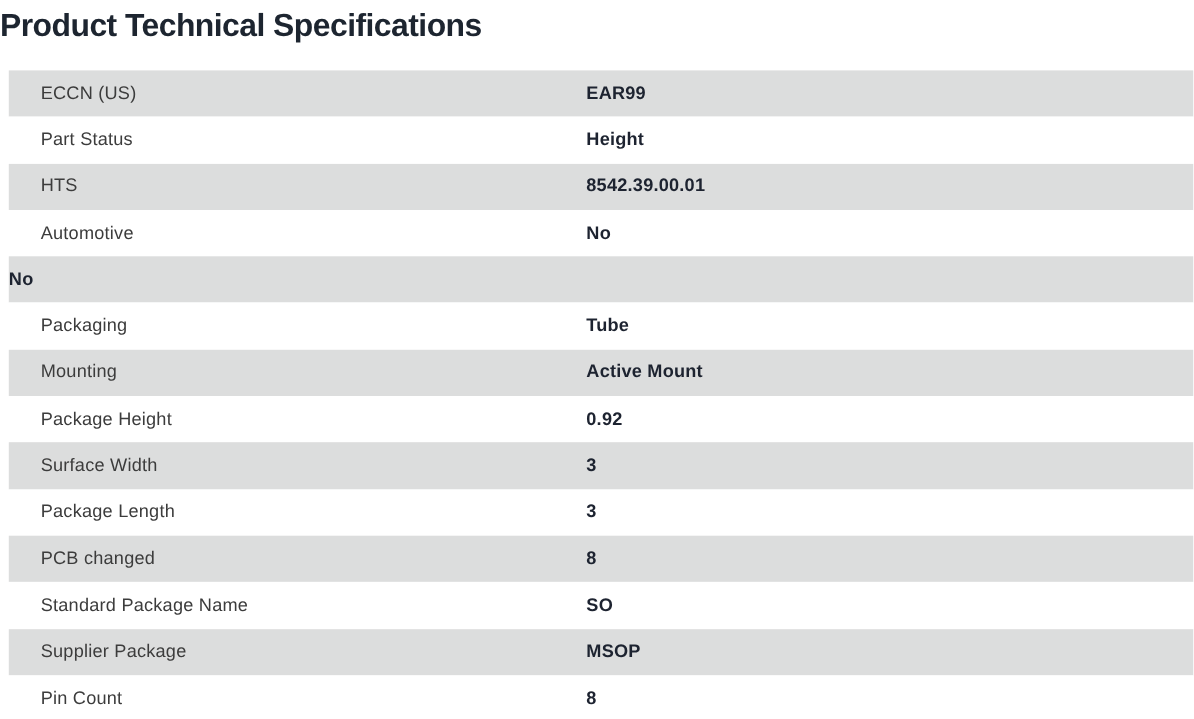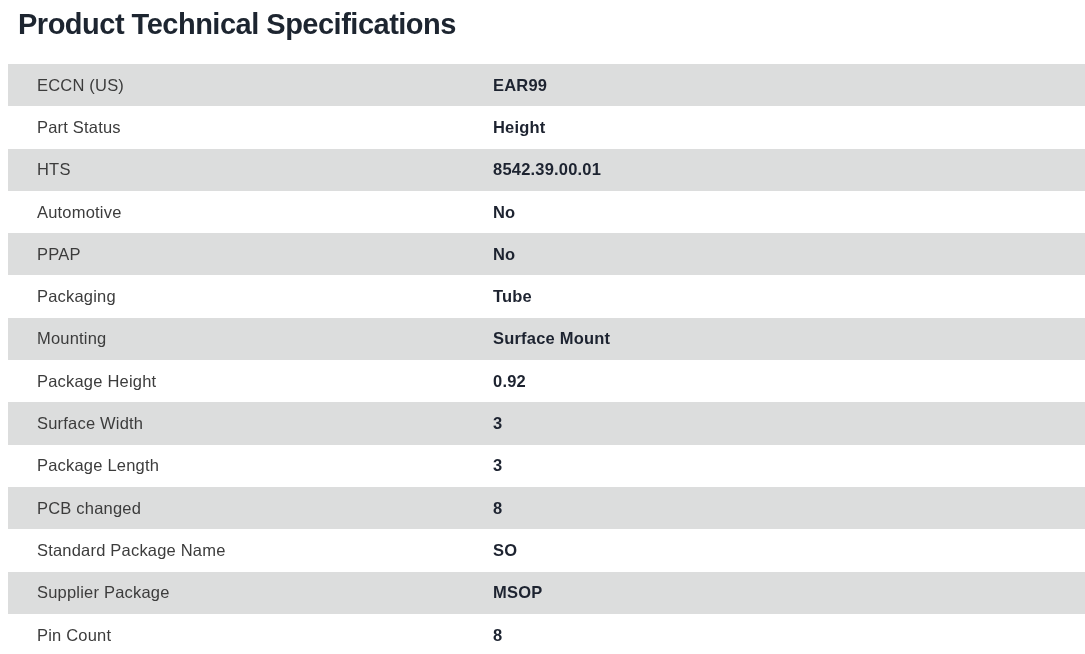--- a/index.html
+++ b/index.html
@@ -4,21 +4,21 @@
 <style>
   * { margin: 0; padding: 0; box-sizing: border-box; }
   html, body {
     width: 1085px;
     height: 654px;
     overflow: hidden;
     background: #ffffff;
     font-family: "Liberation Sans", sans-serif;
   }
   .page-title {
-    margin: 5px 0 0 18px;
+    margin: 5px 0 0 0;
     font-size: 29px;
     line-height: 38px;
     font-weight: 700;
     letter-spacing: -0.5px;
     color: var(--title_color, #1d2530);
   }
   .spec-table {
     margin-top: 21px;
     margin-left: 8px;
     width: 1077px;
@@ -26,21 +26,21 @@
   .spec-row {
     display: flex;
     align-items: center;
     height: 42.3px;
     background: var(--row_bg, #ffffff);
   }
   .spec-row:nth-child(odd) {
     background: var(--row_alt_bg, #dcdddd);
   }
   .spec-label {
-    width: 485px;
+    width: 525px;
     padding-left: 29px;
     font-size: 16.5px;
     font-weight: 400;
     color: var(--label_color, #3c3c3c);
     letter-spacing: 0.2px;
   }
   .spec-value {
     flex: 1;
     font-size: 16.5px;
     font-weight: 700;
@@ -64,30 +64,29 @@
   </div>
   <div class="spec-row">
     <div class="spec-label">HTS</div>
     <div class="spec-value">8542.39.00.01</div>
   </div>
   <div class="spec-row">
     <div class="spec-label">Automotive</div>
     <div class="spec-value">No</div>
   </div>
   <div class="spec-row">
-    <div class="spec-label">PPAP</div>
     <div class="spec-value">No</div>
   </div>
   <div class="spec-row">
     <div class="spec-label">Packaging</div>
     <div class="spec-value">Tube</div>
   </div>
   <div class="spec-row">
     <div class="spec-label">Mounting</div>
-    <div class="spec-value">Surface Mount</div>
+    <div class="spec-value">Active Mount</div>
   </div>
   <div class="spec-row">
     <div class="spec-label">Package Height</div>
     <div class="spec-value">0.92</div>
   </div>
   <div class="spec-row">
     <div class="spec-label">Surface Width</div>
     <div class="spec-value">3</div>
   </div>
   <div class="spec-row">

